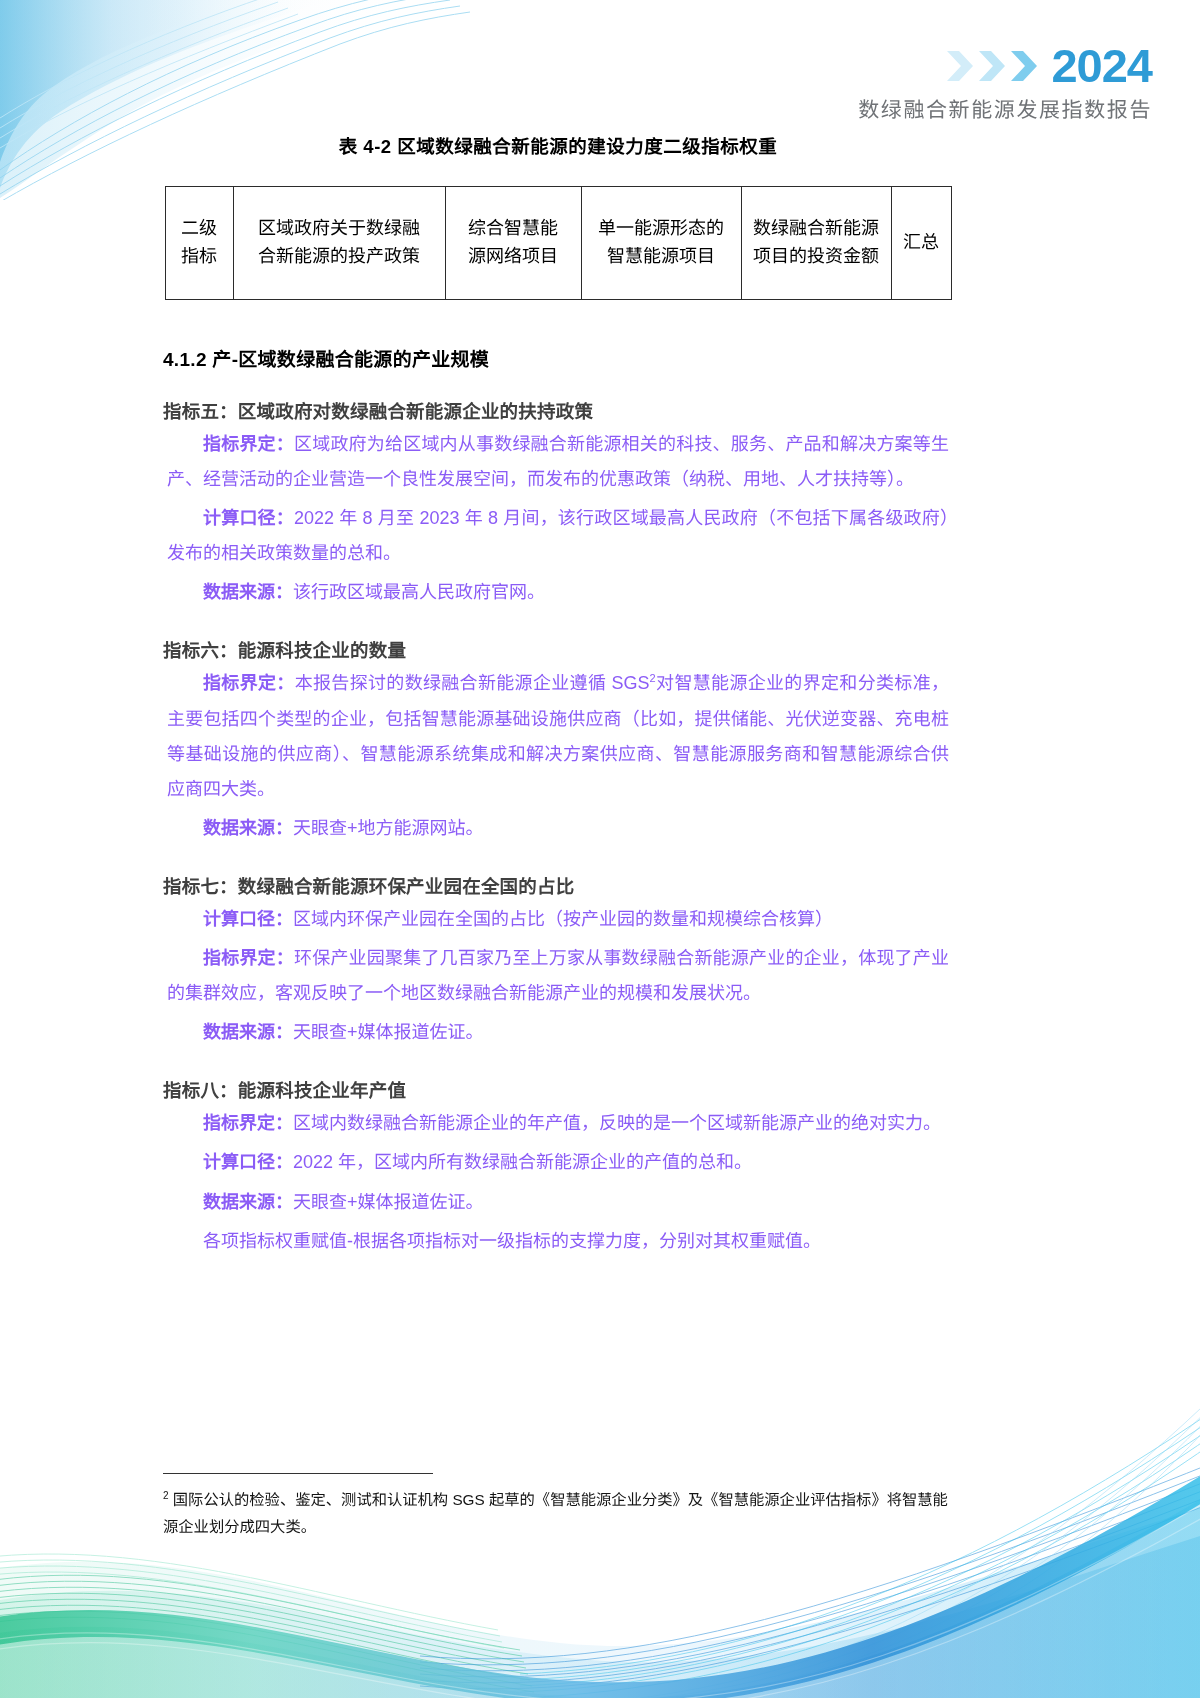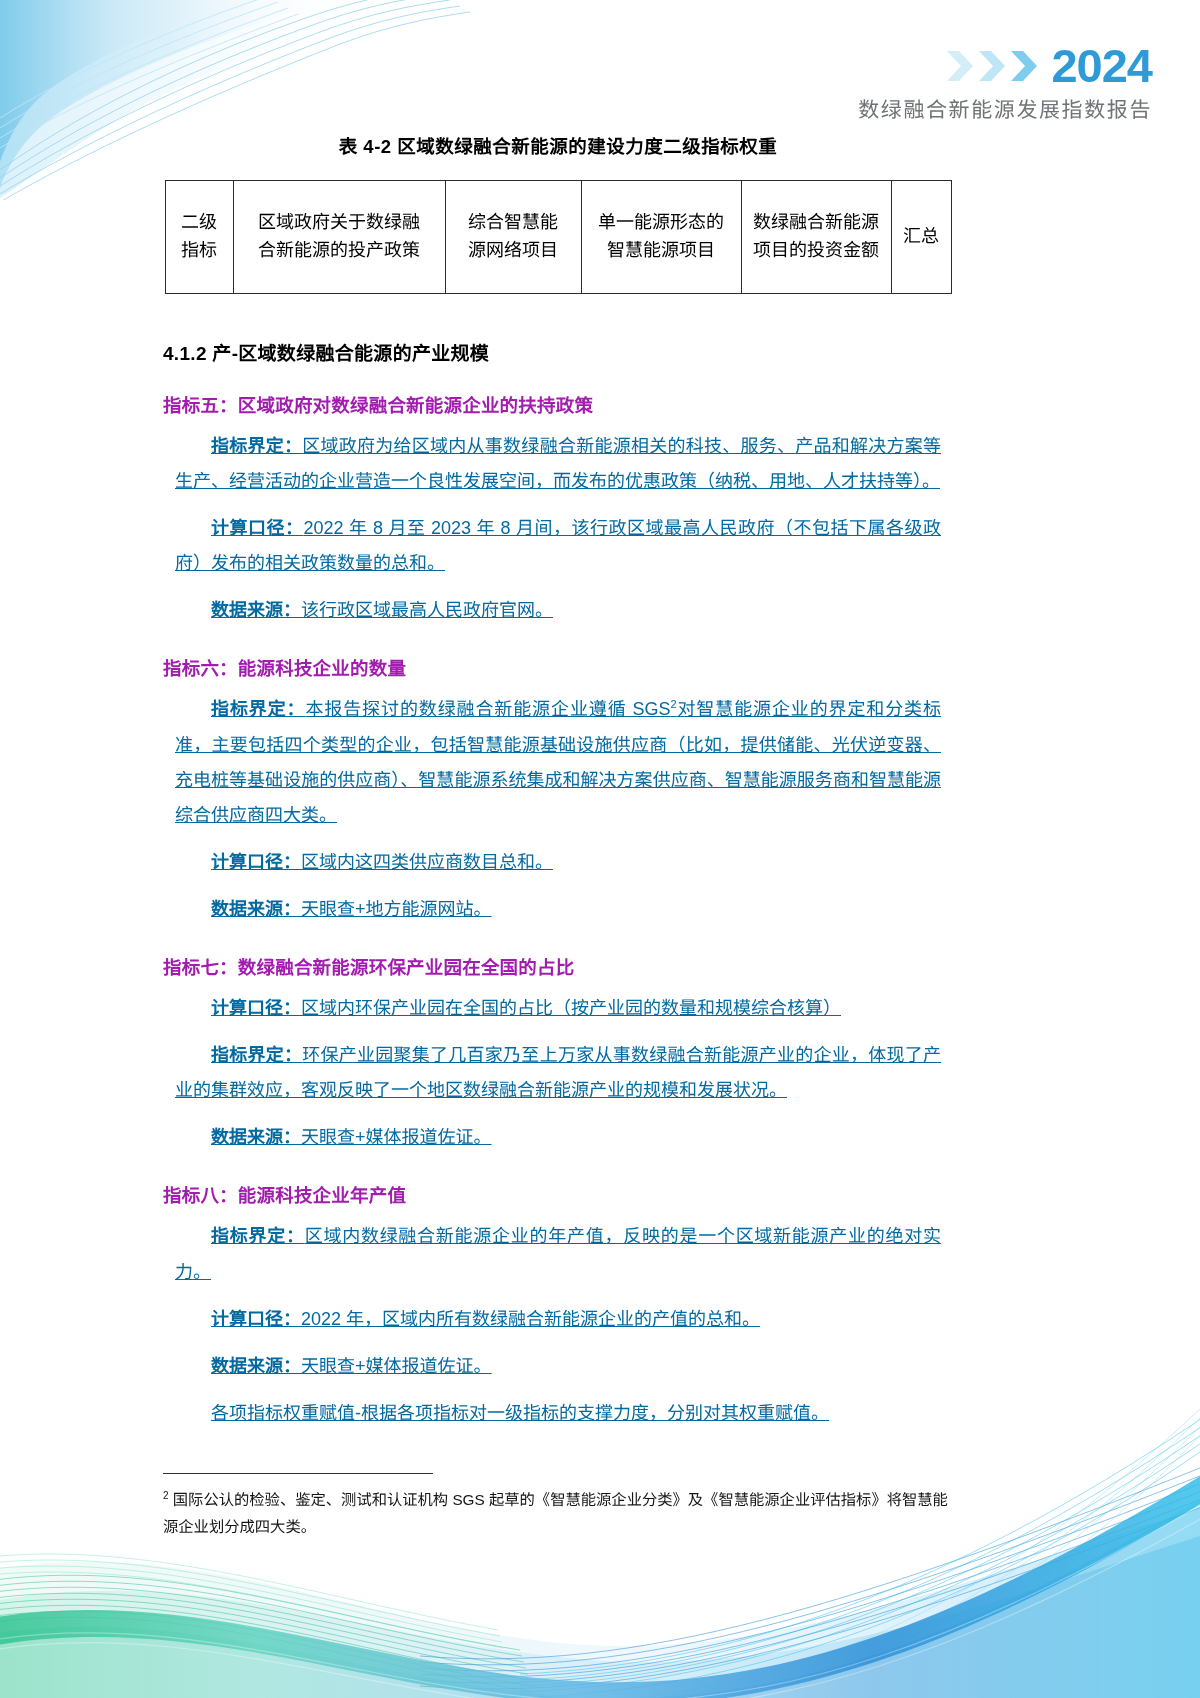--- a/index.html
+++ b/index.html
@@ -62,21 +62,21 @@
     left: 163px;
     top: 132px;
     width: 790px;
   }
 
   .table-caption {
     text-align: center;
     font-size: 18.5px;
     font-weight: bold;
     letter-spacing: .5px;
-    margin: 0 0 22px 0;
+    margin: 0 0 28px 0;
     color: #000;
   }
 
   table.weights {
     border-collapse: collapse;
     width: 780px;
     margin: 0 auto;
     table-layout: fixed;
   }
   table.weights td, table.weights th {
@@ -105,33 +105,32 @@
     margin: 44px 0 26px 0;
     letter-spacing: .3px;
     color: #000;
   }
 
   .ind-title {
     font-size: 18.5px;
     font-weight: bold;
     margin: 26px 0 4px 0;
     letter-spacing: .2px;
-    color: #a21caf;
+    color: #404040;
   }
   .grp { margin-bottom: 4px; }
   .grp-first { margin-top: 0; }
 
   p.para {
     font-size: 18px;
     line-height: 1.95;
-    margin: 12px;
+    margin: 4px;
     text-align: justify;
     text-justify: inter-ideograph;
-    color: #0369a1;
-    text-decoration: underline;
+    color: #8b5cf6;
   }
   p.indent { text-indent: 2em; }
   .lbl { font-weight: bold; }
   sup.fn { font-size: 11px; vertical-align: super; }
 
   .closing { margin-top: 30px; }
 
   
   .footnote-wrap {
     position: absolute;
@@ -266,23 +265,20 @@
         <span class="lbl">数据来源：</span><span>该行政区域最高人民政府官网。</span>
       </p>
     </div>
 
     <div class="grp">
       <div class="ind-title">指标六：能源科技企业的数量</div>
       <p class="para indent">
         <span class="lbl">指标界定：</span><span>本报告探讨的数绿融合新能源企业遵循 SGS</span><sup class="fn">2</sup><span>对智慧能源企业的界定和分类标准，主要包括四个类型的企业，包括智慧能源基础设施供应商（比如，提供储能、光伏逆变器、充电桩等基础设施的供应商）、智慧能源系统集成和解决方案供应商、智慧能源服务商和智慧能源综合供应商四大类。</span>
       </p>
       <p class="para indent">
-        <span class="lbl">计算口径：</span><span>区域内这四类供应商数目总和。</span>
-      </p>
-      <p class="para indent">
         <span class="lbl">数据来源：</span><span>天眼查+地方能源网站。</span>
       </p>
     </div>
 
     <div class="grp">
       <div class="ind-title">指标七：数绿融合新能源环保产业园在全国的占比</div>
       <p class="para indent">
         <span class="lbl">计算口径：</span><span>区域内环保产业园在全国的占比（按产业园的数量和规模综合核算）</span>
       </p>
       <p class="para indent">

